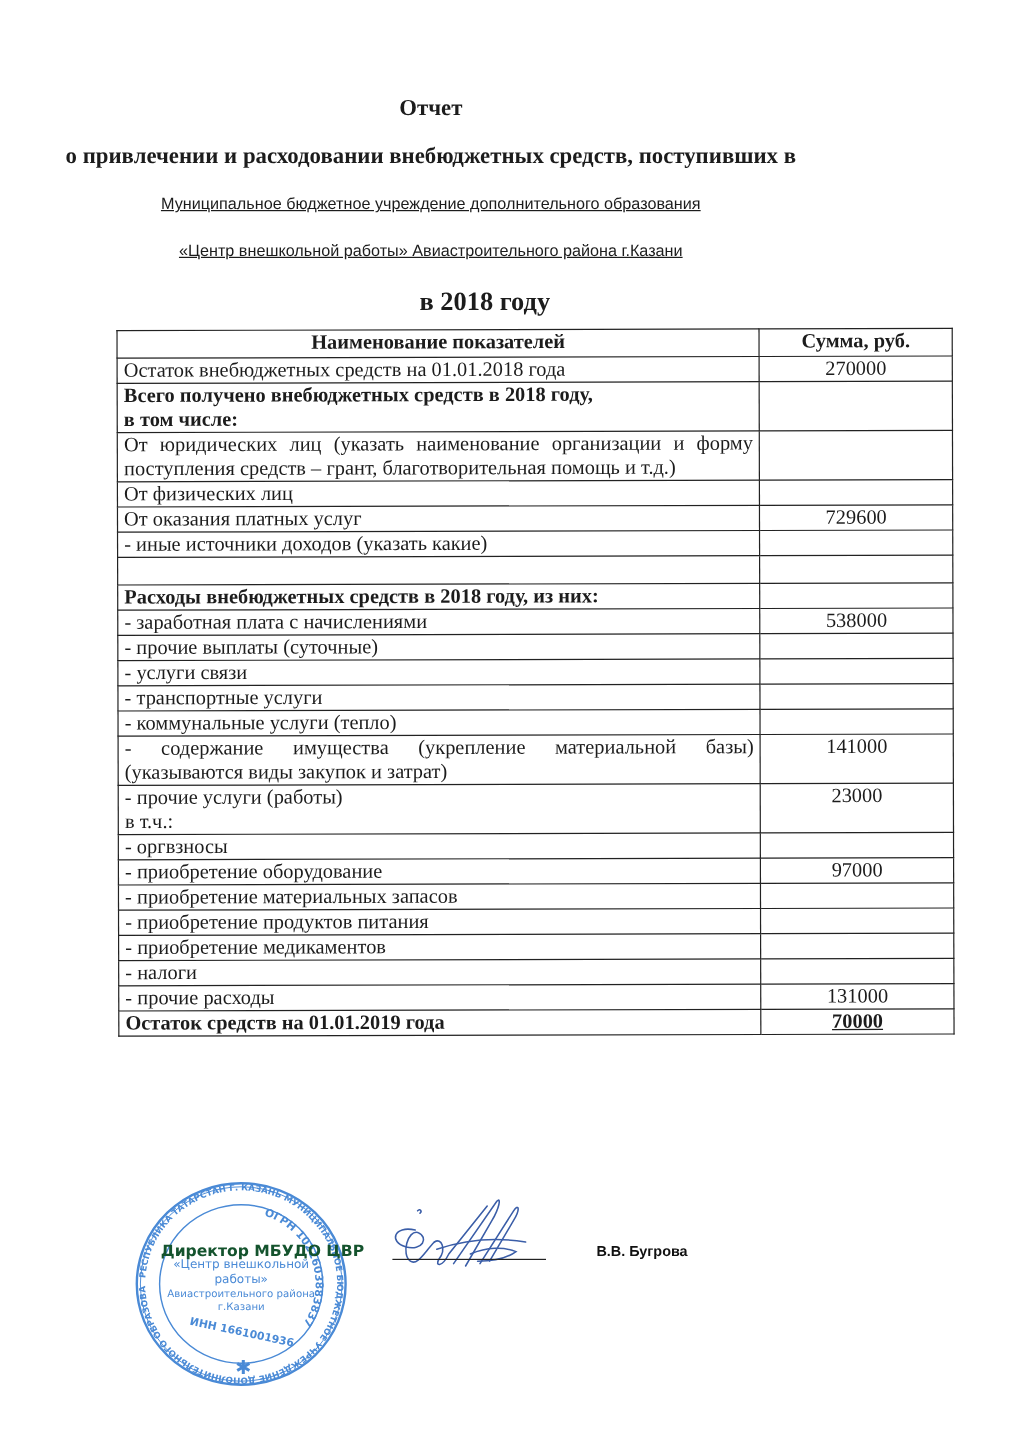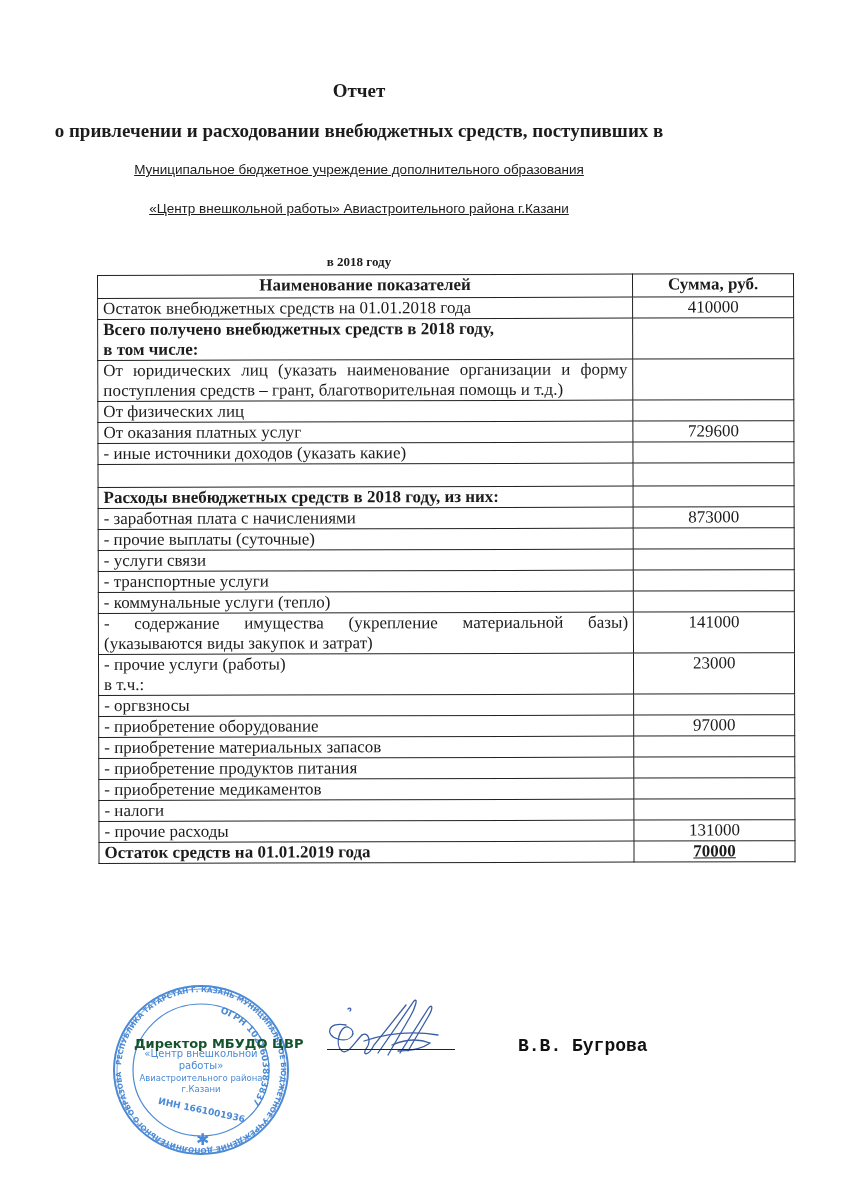--- a/index.html
+++ b/index.html
@@ -7,60 +7,60 @@
     width: 849px; height: 1200px; background: #ffffff; position: relative;
     overflow: hidden; color: #1c1c1c;
     font-family: "Liberation Serif", "DejaVu Serif", serif;
   }
   .center-line { position: absolute; left: 0; width: 718px; text-align: center; }
   .title { top: 80px; font-size: 19px; font-weight: bold; }
   .subtitle { top: 120px; font-size: 19px; font-weight: bold; }
   .org { font-family: Liberation Sans, sans-serif; font-size: 13.5px; text-decoration: underline; }
   .org1 { top: 162px; }
   .org2 { top: 201px; }
-  .year { top: 254px; font-size: 13px; font-weight: bold; }
+  .year { top: 238px; font-size: 22px; font-weight: bold; margin-left: 45px; }
 
   table.report {
     position: absolute; left: 97px; top: 275px; width: 697px;
     border-collapse: collapse; font-size: 17px; line-height: 20px;
     transform: rotate(-0.15deg); transform-origin: left top;
   }
   table.report td, table.report th { border: 1.2px solid #222; padding: 0 5px; vertical-align: top; }
   table.report th { font-weight: bold; text-align: center; font-size: 17px; height: 22px; }
   td.name { width: 525px; text-align: justify; }
   td.amount { width: 150px; text-align: center; }
   tr.bold td.name { font-weight: bold; }
   td.bottom-amount { font-weight: bold; text-decoration: underline; }
 
   .stamp { position: absolute; left: 112px; top: 985px; width: 178px; height: 170px; }
   .director { position: absolute; left: 134px; top: 1036px; font-family: "DejaVu Sans", "Liberation Sans", sans-serif; font-weight: bold; font-size: 13px; color: #14532d; }
   .signature { position: absolute; left: 318px; top: 995px; width: 150px; height: 70px; }
   .sig-line { position: absolute; left: 327px; top: 1049px; width: 128px; border-top: 1.5px solid #222; }
-  .signer { position: absolute; left: 518px; top: 1036px; font-family: Liberation Mono, monospace; font-weight: bold; font-size: 18px; color: #111; }
+  .signer { position: absolute; left: 497px; top: 1036px; font-family: Liberation Sans, sans-serif; font-weight: bold; font-size: 12px; color: #111; }
 </style>
 </head>
 <body>
 
 <div class="center-line title">Отчет</div>
 <div class="center-line subtitle">о привлечении и расходовании внебюджетных средств, поступивших в</div>
 <div class="center-line org org1"><span>Муниципальное бюджетное учреждение дополнительного образования</span></div>
 <div class="center-line org org2"><span>«Центр внешкольной работы» Авиастроительного района г.Казани</span></div>
 <div class="center-line year">в 2018 году</div>
 
 <table class="report">
   <thead>
     <tr>
       <th>Наименование показателей</th>
       <th>Сумма, руб.</th>
     </tr>
   </thead>
   <tbody id="rows">
       <tr>
         <td class="name" style="white-space: pre-line;">Остаток внебюджетных средств на 01.01.2018 года</td>
-        <td class="amount">410000</td>
+        <td class="amount">270000</td>
       </tr>
       <tr class="bold">
         <td class="name" style="white-space: pre-line;">Всего получено внебюджетных средств в 2018 году,
 в том числе:</td>
         <td class="amount"></td>
       </tr>
       <tr>
         <td class="name" style="white-space: pre-line;">От юридических лиц (указать наименование организации и форму поступления средств – грант, благотворительная помощь и т.д.)</td>
         <td class="amount"></td>
       </tr>
@@ -79,21 +79,21 @@
       <tr>
         <td class="name" style="white-space: pre-line; height: 22px;"></td>
         <td class="amount"></td>
       </tr>
       <tr class="bold">
         <td class="name" style="white-space: pre-line;">Расходы внебюджетных средств в 2018 году, из них:</td>
         <td class="amount"></td>
       </tr>
       <tr>
         <td class="name" style="white-space: pre-line;">- заработная плата с начислениями</td>
-        <td class="amount">873000</td>
+        <td class="amount">538000</td>
       </tr>
       <tr>
         <td class="name" style="white-space: pre-line;">- прочие выплаты (суточные)</td>
         <td class="amount"></td>
       </tr>
       <tr>
         <td class="name" style="white-space: pre-line;">- услуги связи</td>
         <td class="amount"></td>
       </tr>
       <tr>

